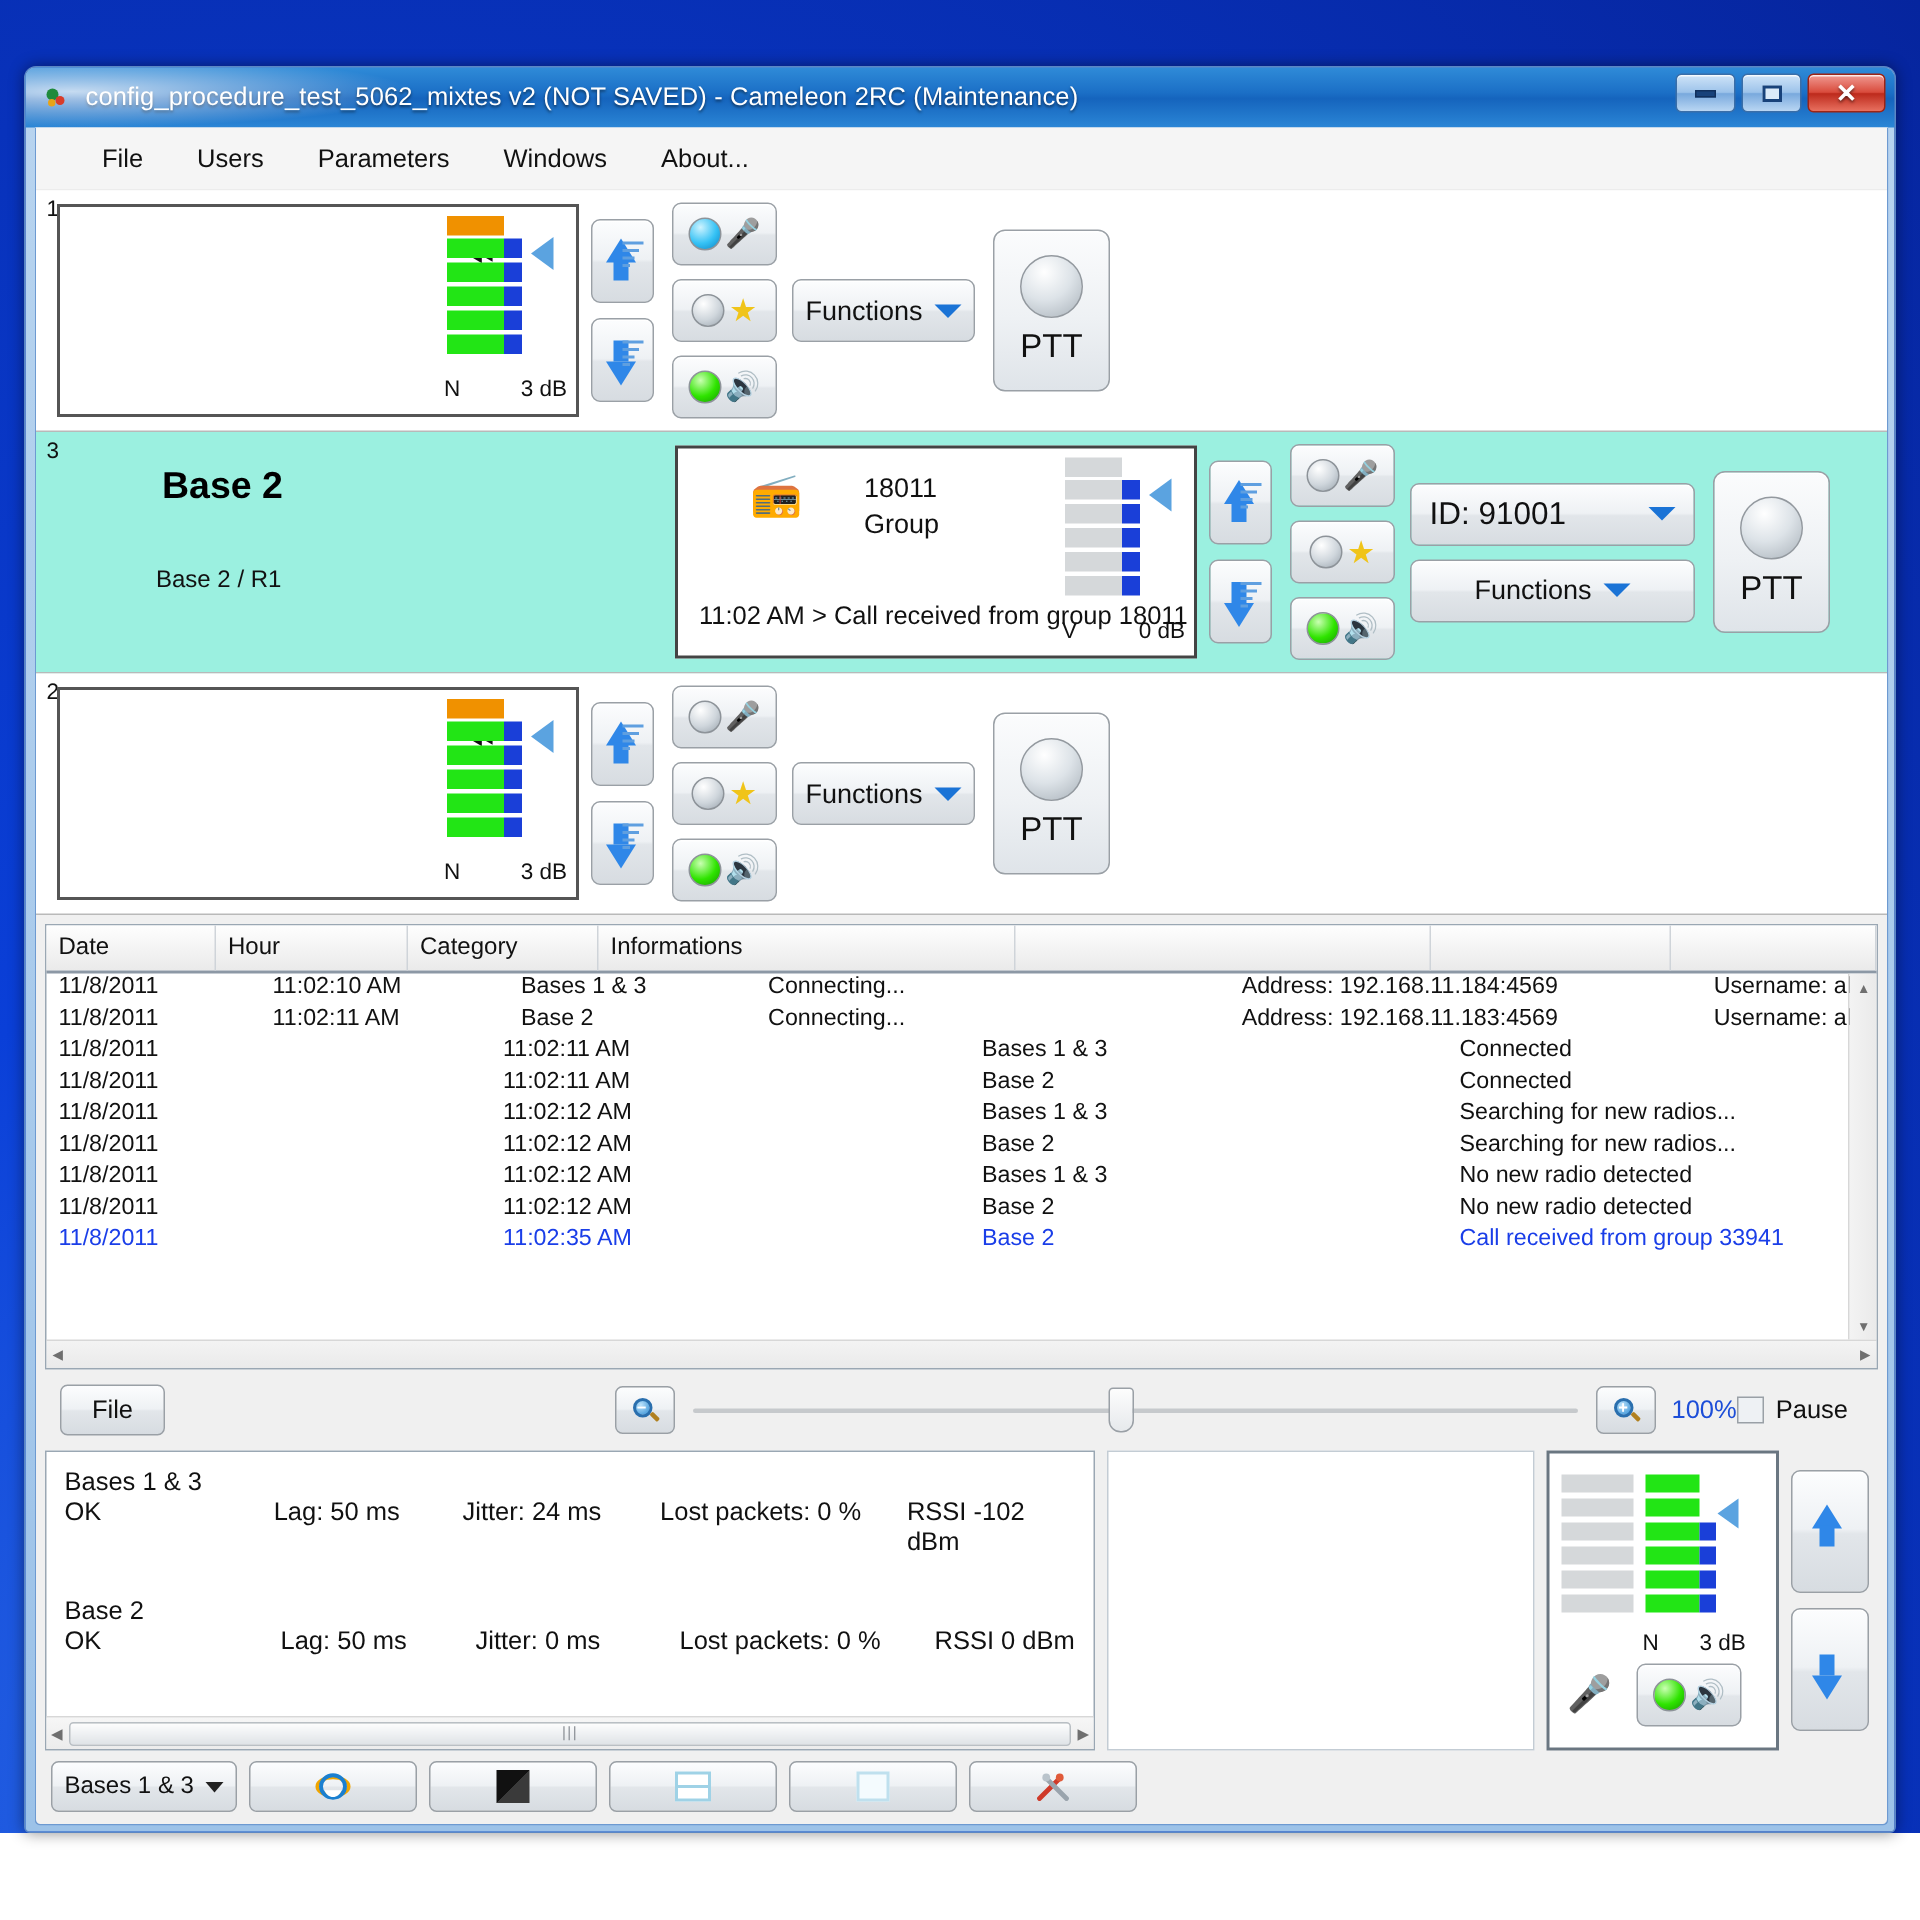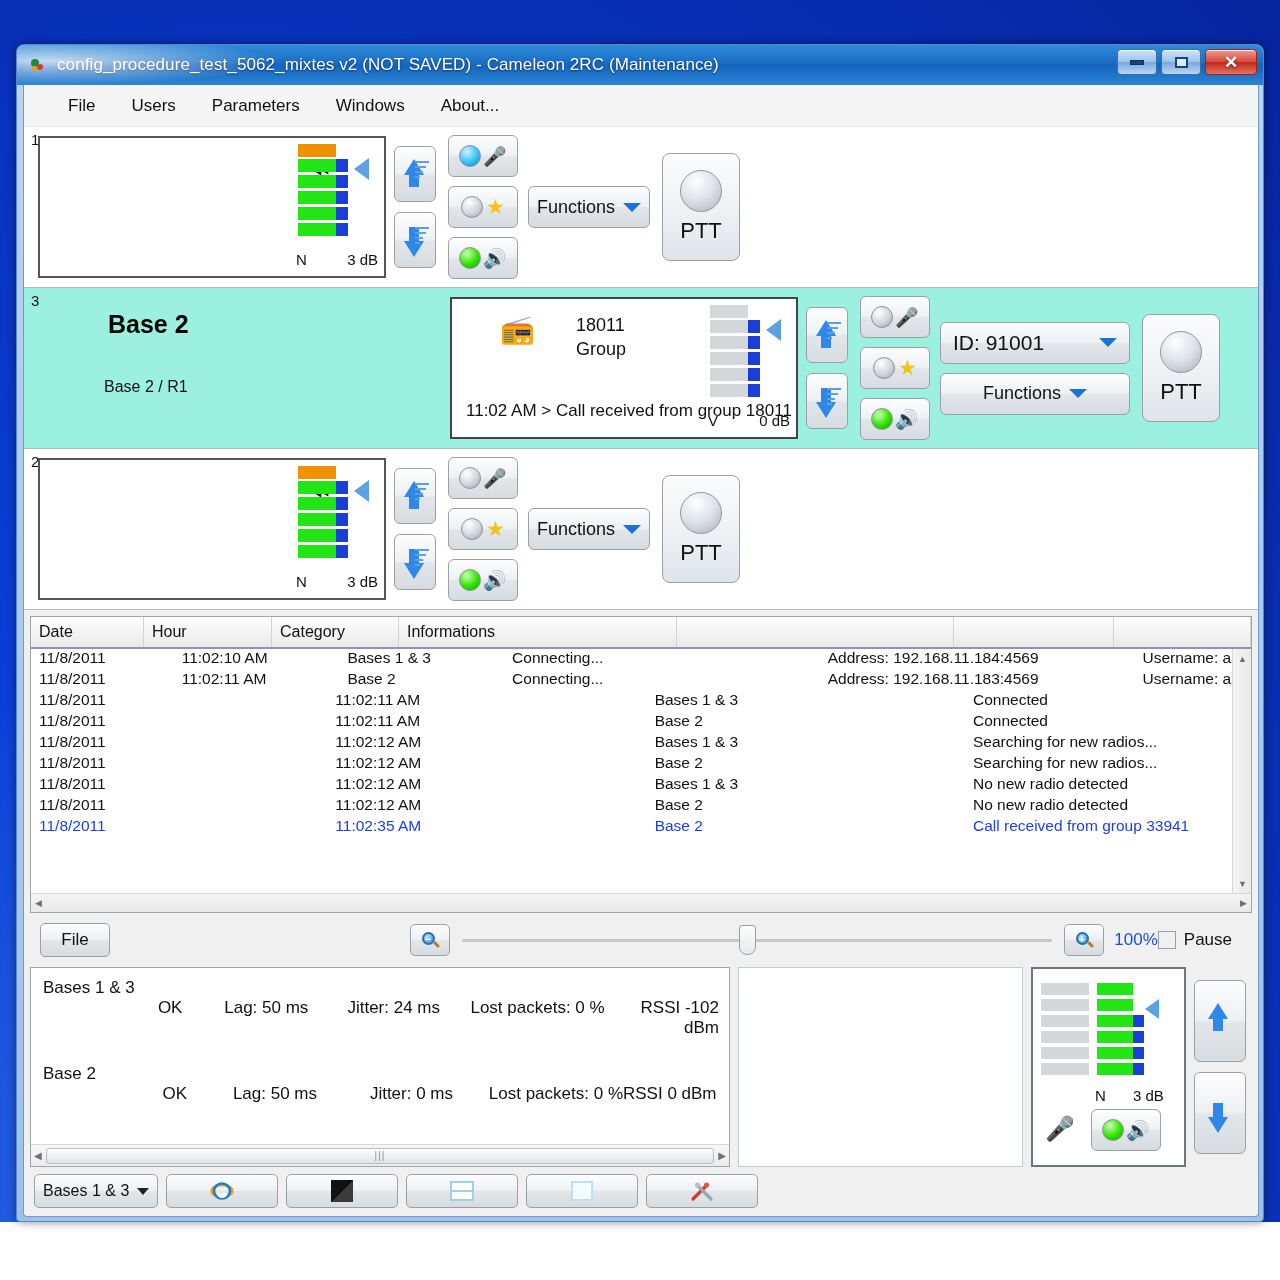--- a/index.html
+++ b/index.html
@@ -255,21 +255,21 @@
   .zoomval{ font-size:17px; color:#1d4ed8; margin-left:10px; }
   .pausewrap{ margin-left:auto; display:flex; align-items:center; gap:8px; padding-right:10px;}
   .chk{ width:18px;height:18px;border:1px solid #9aa0a6;background:#eef1f4;}
   .pauselbl{ font-size:17px; color:#111; }
 
   
   .bottom{ display:flex; height:200px; padding:0 6px 0 6px; gap:8px; background:#f0f0f0; align-items:stretch;}
   .statpanel{ width:700px; background:#fff; border:1px solid #9aa7b3; position:relative; flex:0 0 auto;}
   .statline{ font-size:17px; color:#111; }
   .stat-grid{ padding:10px 10px 0 12px; }
-  .stat-row{ display:flex;text-align:right; }
+  .stat-row{ display:flex; }
   .stat-row .c0{ width:144px; }
   .stat-row .c1{ width:130px; }
   .stat-row .c2{ width:136px; }
   .stat-row .c3{ width:170px; }
   .midpanel{ flex:1; background:#fff; border:1px solid #c3ccd4; }
   .audiopanel{
     width:155px; flex:0 0 auto; background:#fff; border:2px solid #6a7681; position:relative;
   }
   .arrowcol2{ width:58px; flex:0 0 auto; display:flex; flex-direction:column; justify-content:center; gap:10px;}
   .abtn2{

